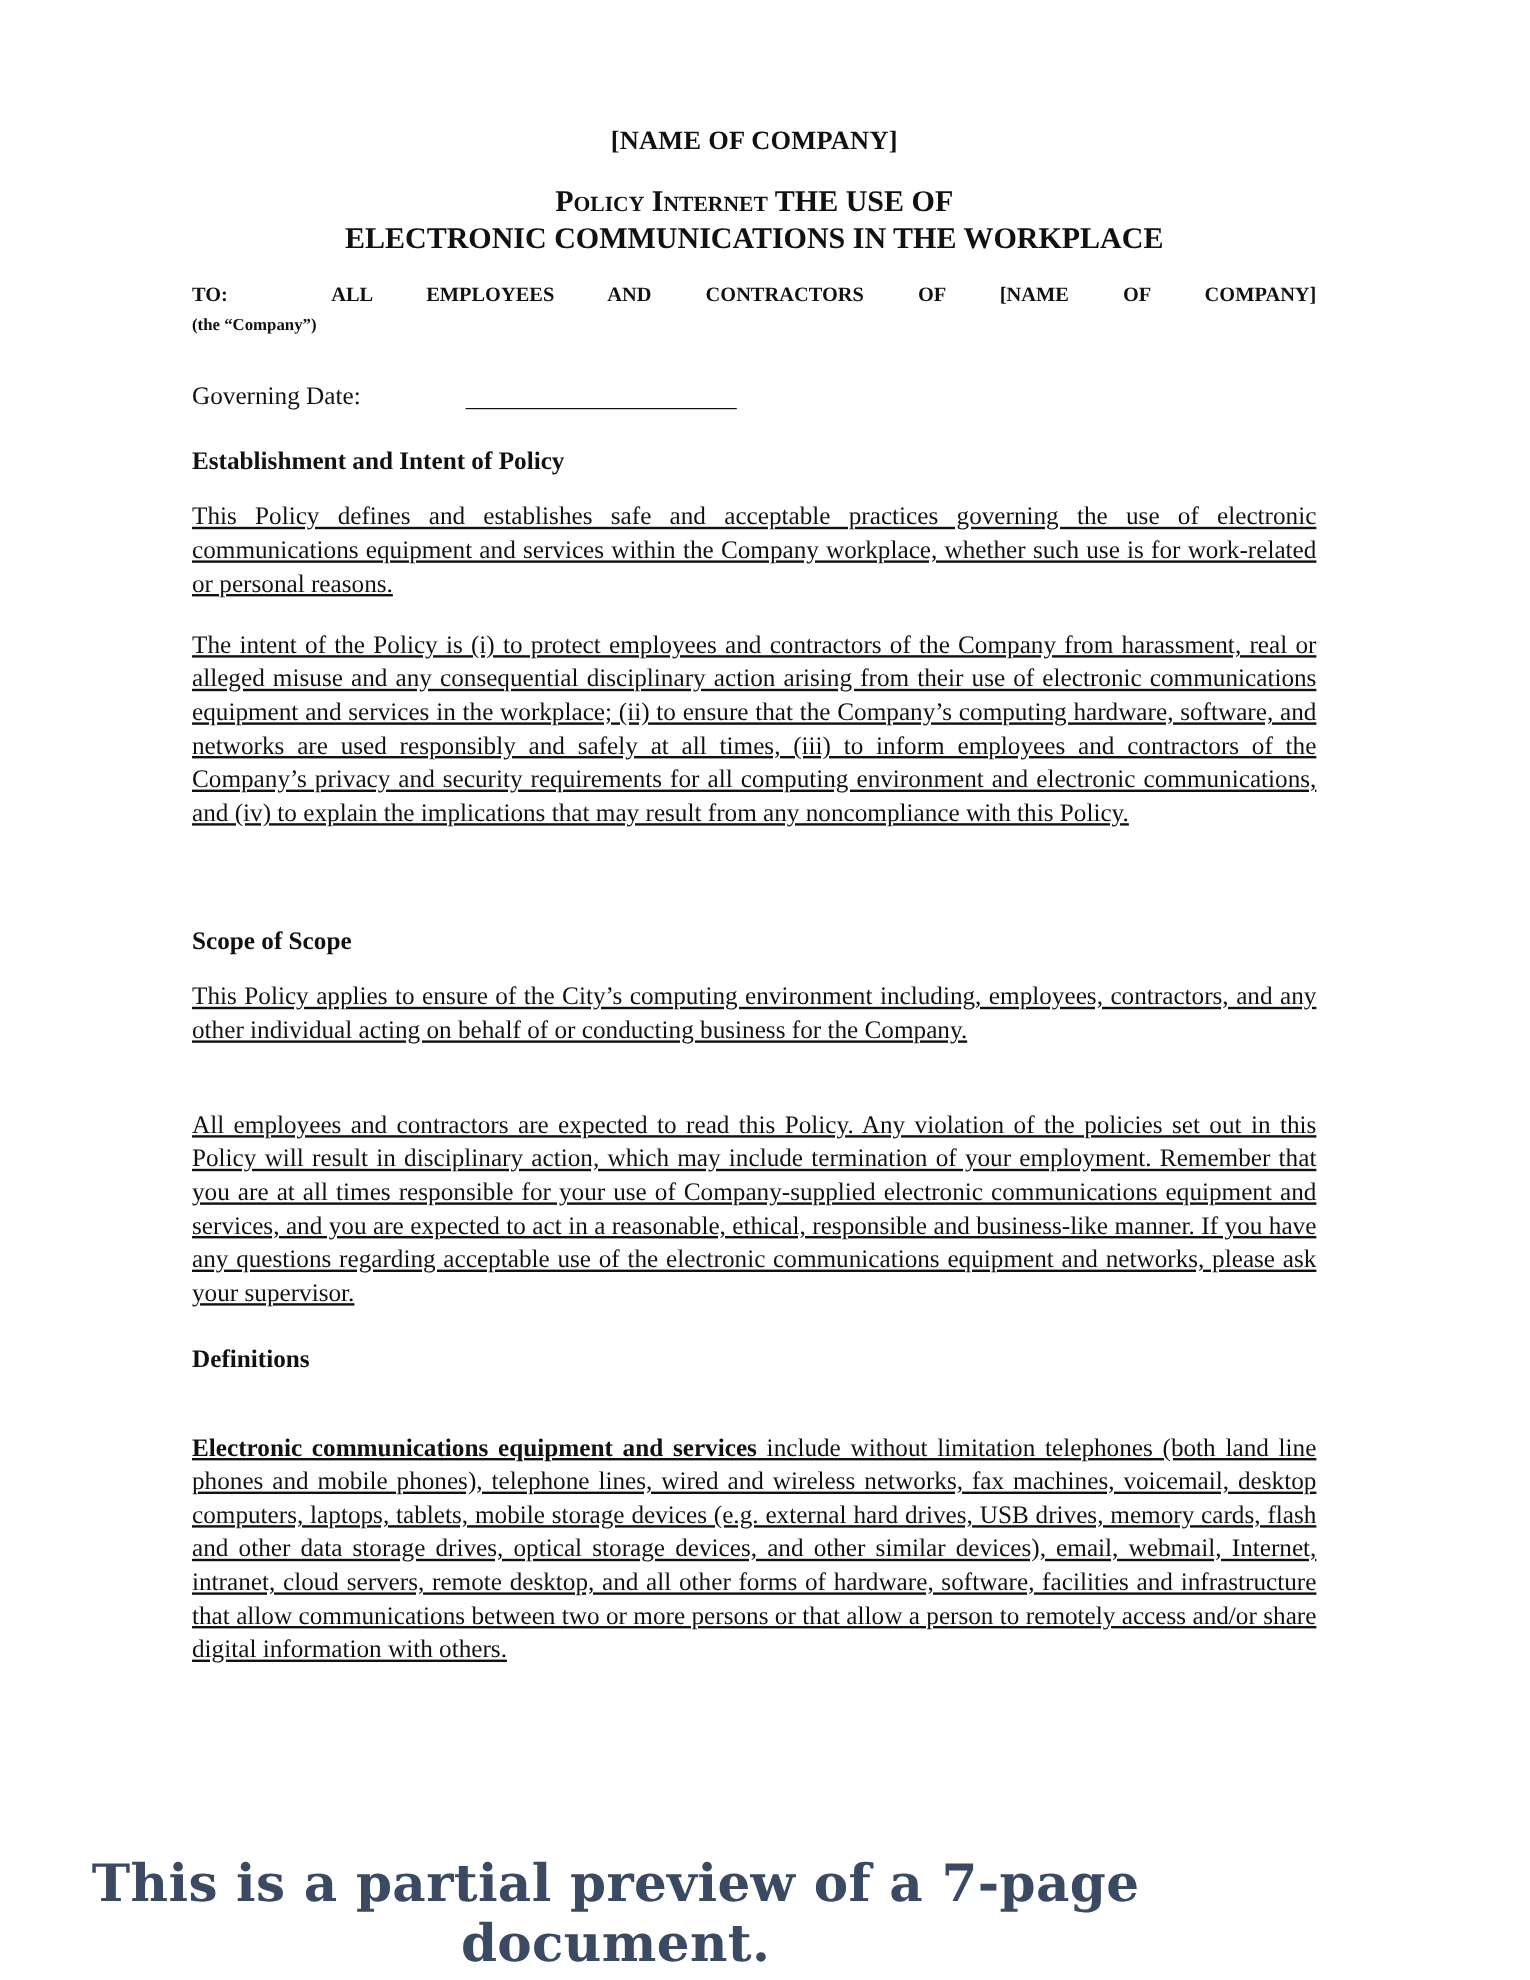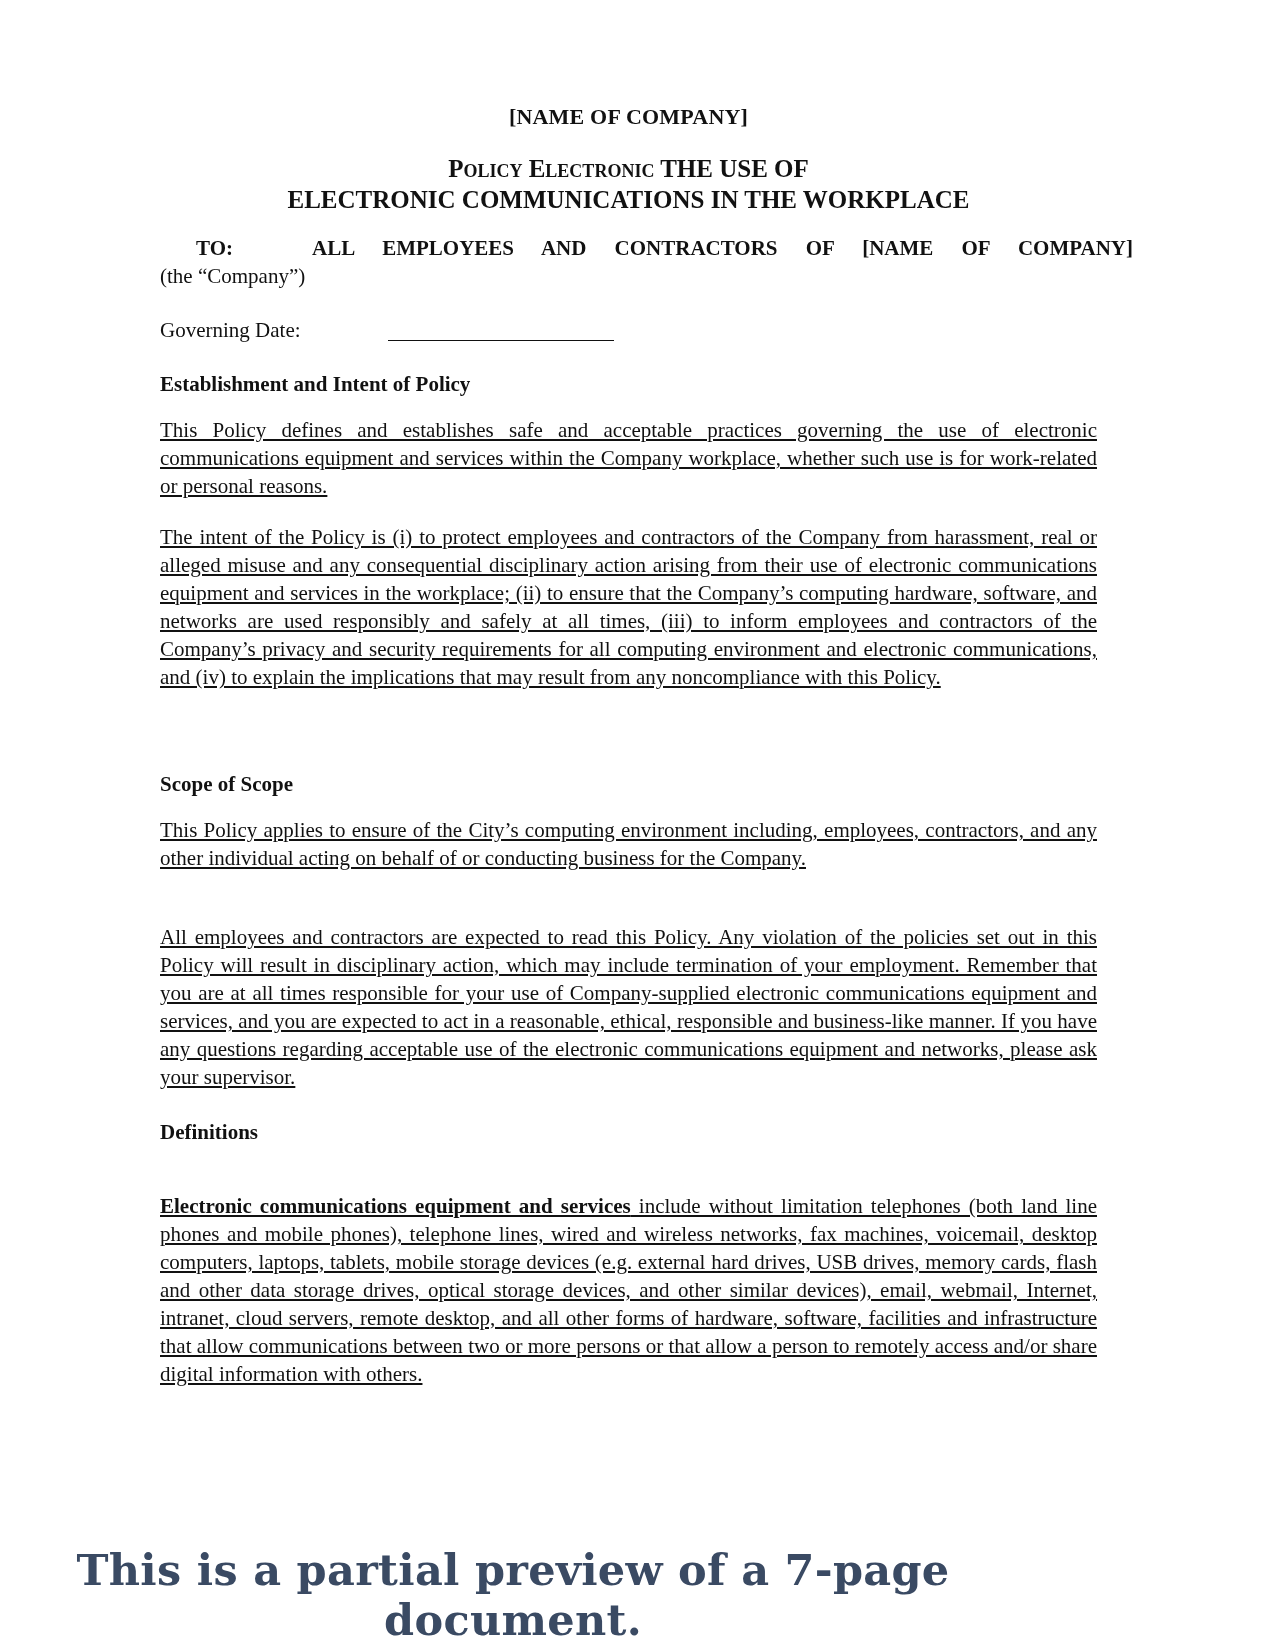--- a/index.html
+++ b/index.html
@@ -3,42 +3,42 @@
 <meta charset="utf-8">
 <style>
   html, body { margin:0; padding:0; background:#ffffff; }
   body { width:1275px; height:1650px; position:relative; overflow:hidden;
          font-family:"Liberation Serif","DejaVu Serif",serif; color:#111; }
   .page { position:absolute; left:160px; top:0; width:937px; }
   .title-company { position:absolute; left:0; width:937px; top:104px; text-align:center;
          font-size:22px; font-weight:bold; letter-spacing:0.2px; }
   .title-line { position:absolute; left:0; width:937px; text-align:center; font-size:25px; font-weight:bold; }
   .sc { font-variant:small-caps; }
-  .to-line { position:absolute; left:0; width:937px; top:236px; font-size:21px; font-weight:bold;
-             text-align:justify; text-align-last:justify; word-spacing:2px;margin-left:36px; }
+  .to-line { position:absolute; left:0; width:937px; top:236px; font-size:17px; font-weight:bold;
+             text-align:justify; text-align-last:justify; word-spacing:2px; }
   .to-line .lab { display:inline-block; width:116px; text-align-last:left; }
-  .to-sub { position:absolute; left:0; top:264px; font-size:21px; font-weight:normal; }
+  .to-sub { position:absolute; left:0; top:264px; font-size:14px; font-weight:bold; }
   .eff { position:absolute; left:0; top:318px; font-size:21px; }
   .eff .line { position:absolute; left:228px; top:22px; width:226px; border-bottom:1.5px solid #111; }
   .h { position:absolute; left:0; font-size:21px; font-weight:bold; }
   .p { position:absolute; left:0; width:937px; font-size:21px; line-height:28px;
        text-align:justify;text-decoration:underline; }
   .p b { font-weight:bold; }
   .banner { position:absolute; left:0; width:1026px; top:1545px; text-align:center;
             font-family:"DejaVu Serif","Liberation Serif",serif; font-weight:bold;
             font-size:43px; color:#3a4a63; letter-spacing:0.3px; }
 </style>
 </head>
 <body>
 
 <div class="page">
   <div class="title-company">[NAME OF COMPANY]</div>
 
   <div class="title-line" style="top:155px;">
-    <span class="sc">Policy Electronic</span><span> THE USE OF</span>
+    <span class="sc">Policy Internet</span><span> THE USE OF</span>
   </div>
   <div class="title-line" style="top:186px;">ELECTRONIC COMMUNICATIONS IN THE WORKPLACE</div>
 
   <div class="to-line">
     <span class="lab">TO:</span><span>ALL EMPLOYEES AND CONTRACTORS OF [NAME OF COMPANY]</span>
   </div>
   <div class="to-sub">(the “Company”)</div>
 
   <div class="eff">
     <span>Governing Date:</span>

